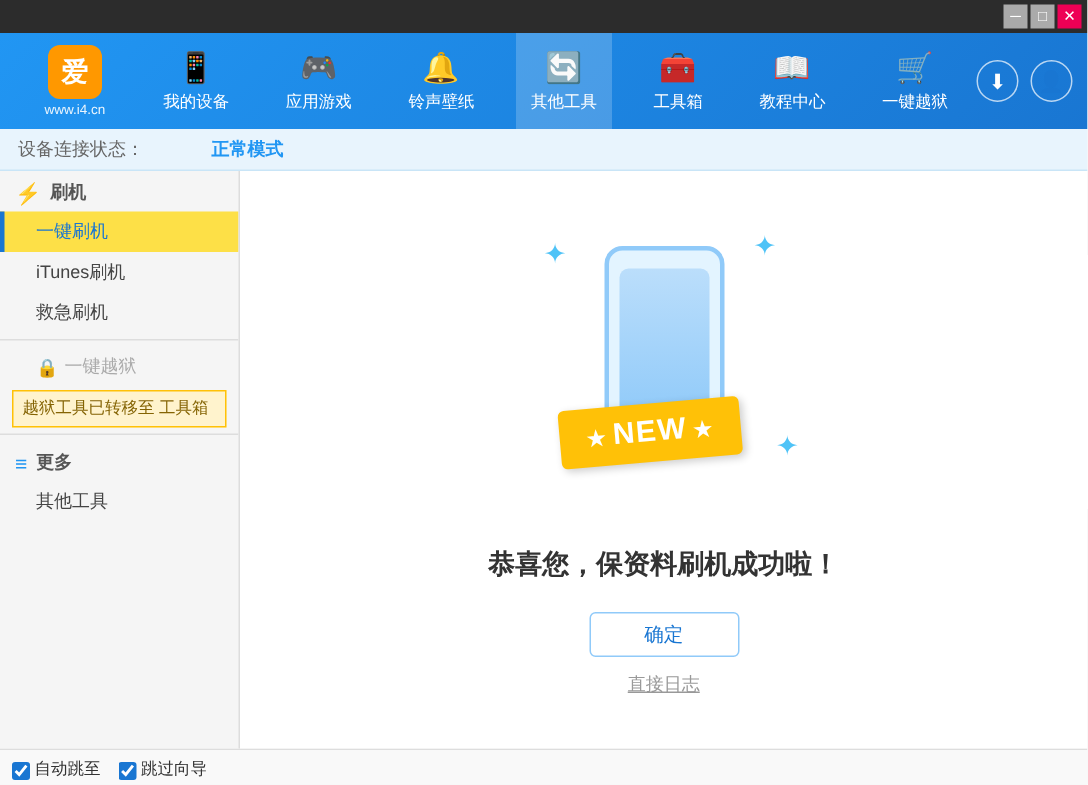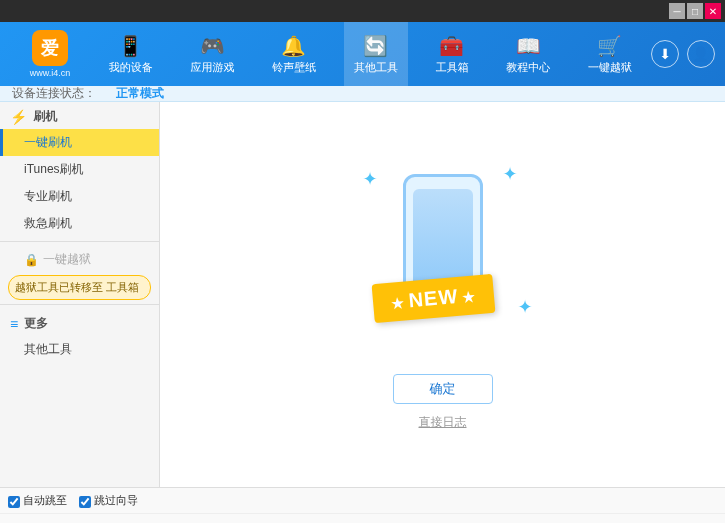--- a/index.html
+++ b/index.html
@@ -92,28 +92,29 @@
     }
 
     
     .main-layout {
       display: flex;
       height: calc(523px - 22px - 64px - 28px - 24px);
     }
 
     
     .status-bar {
-      height: 16px;
+      height: 28px;
       background: #e8f4fd;
       border-bottom: 1px solid #c9e5f7;
       display: flex;
       align-items: center;
       padding: 0 12px;
       font-size: 12px;
       color: #333;
+      gap: 25px;
     }
     .status-label { color: #666; }
     .status-value { color: #2196f3; font-weight: bold; margin-left: 20px; }
 
     
     .sidebar {
       width: 160px;
       background: #f5f5f5;
       border-right: 1px solid #ddd;
       overflow-y: auto;
@@ -152,21 +153,21 @@
     .sidebar-disabled {
       padding: 5px 10px 5px 24px;
       font-size: 12px;
       color: #aaa;
       display: flex; align-items: center; gap: 4px;
     }
     .sidebar-note {
       margin: 2px 8px 4px 8px;
       background: #fff3cd;
       border: 1px solid #ffc107;
-      border-radius: 12px;
+      border-radius: 0;
       padding: 4px 6px;
       font-size: 11px;
       color: #856404;
       line-height: 1.4;
     }
 
     
     .content {
       flex: 1;
       display: flex;
@@ -352,21 +353,20 @@
 
 <div class="main-layout">
 
   <div class="sidebar">
     <div class="sidebar-section-header">
       <span class="sec-icon">⚡</span>
       <span>刷机</span>
     </div>
     <div class="sidebar-item active">一键刷机</div>
     <div class="sidebar-item">iTunes刷机</div>
-    <div class="sidebar-item">专业刷机</div>
     <div class="sidebar-item">救急刷机</div>
     <div class="sidebar-divider"></div>
     <div class="sidebar-disabled">
       <span>🔒</span>
       <span>一键越狱</span>
     </div>
     <div class="sidebar-note">越狱工具已转移至
 工具箱</div>
     <div class="sidebar-divider"></div>
     <div class="sidebar-section-header">
@@ -383,20 +383,21 @@
       <span class="sparkle sparkle-2">✦</span>
       <span class="sparkle sparkle-3">✦</span>
 
       <div class="phone-outer">
         <div class="phone-screen"></div>
         <div class="phone-home-btn"></div>
       </div>
 
       <div class="ribbon">NEW</div>
     </div>
+    <div class="success-text">恭喜您，保资料刷机成功啦！</div>
     <button class="confirm-btn">确定</button>
     <span class="go-again-link">直接日志</span>
   </div>
 </div>
 
 <div class="bottom-area">
   <div class="checkbox-row">
     <label class="checkbox-item">
       <input type="checkbox" checked="" style="">
       <span>自动跳至</span>

